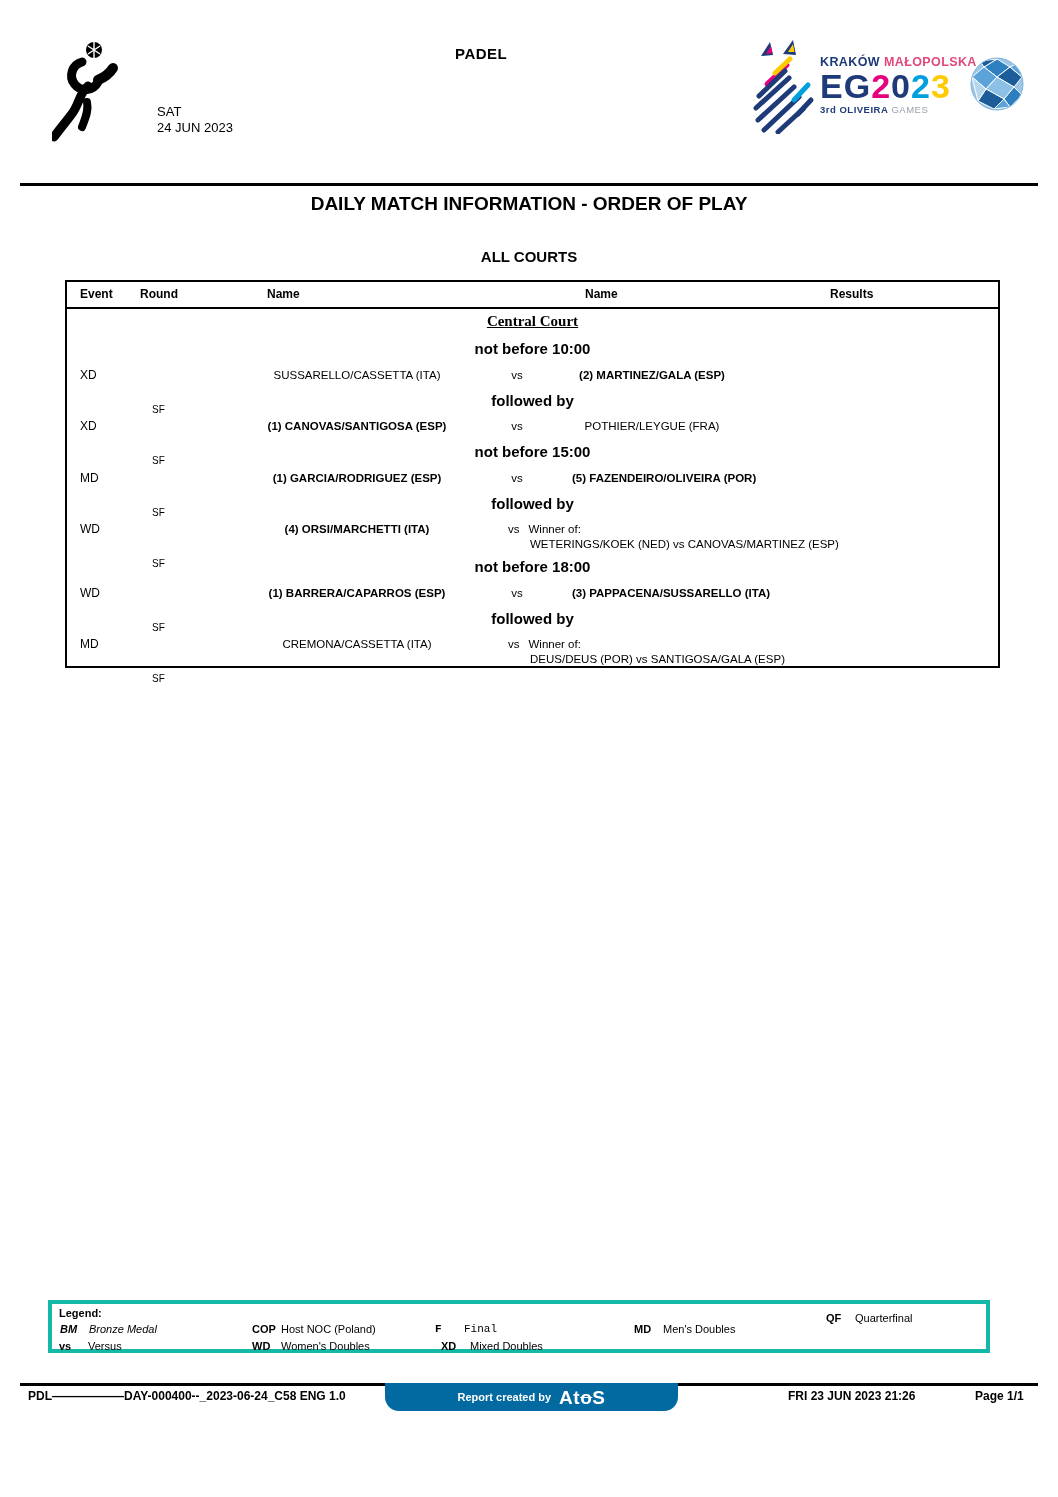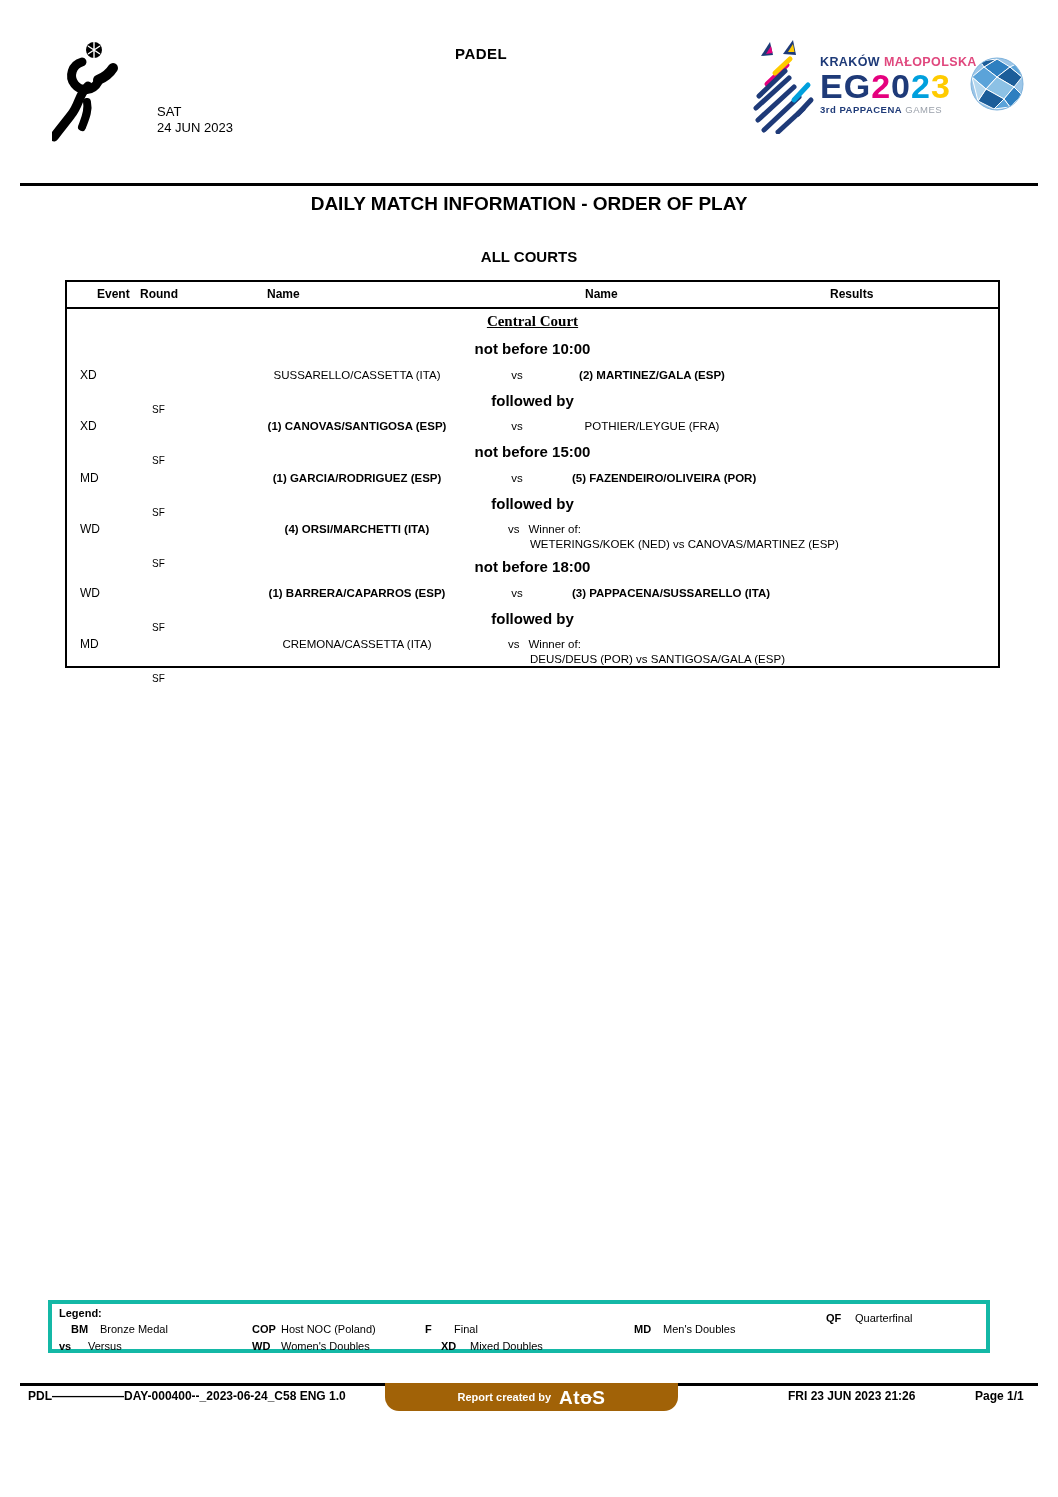--- a/index.html
+++ b/index.html
@@ -27,21 +27,21 @@
   .mosaic{left:970px;top:57px;width:54px;height:54px;}
 
   .top-rule{left:20px;top:183px;width:1018px;height:3px;background:#000;}
   .title{left:0;top:193px;width:1058px;text-align:center;font-size:19px;font-weight:bold;}
   .subtitle{left:0;top:248px;width:1058px;text-align:center;font-size:15px;font-weight:bold;}
 
   
   .oop-table{left:65px;top:280px;width:935px;height:388px;border:2px solid #000;box-sizing:border-box;}
   .thead{position:relative;height:25px;border-bottom:2px solid #000;font-size:12px;font-weight:bold;}
   .thead span{position:absolute;top:5px;}
-  .th-event{left:30px;text-align:center;} .th-round{left:73px;} .th-name1{left:200px;}
+  .th-event{left:13px;text-align:center;} .th-round{left:73px;} .th-name1{left:200px;}
   .th-name2{left:518px;} .th-results{left:763px;}
   .tbody{position:relative;padding-top:4px;}
   .trow{text-align:center;font-size:15px;font-weight:bold;line-height:17px;}
   .trow.court{height:27px;font-family:Liberation Serif, serif;}
   .trow.court span{text-decoration:underline;}
   .trow.session{height:26px;}
   .trow.separator{height:25px;}
   .match{display:grid;grid-template-columns:65px 120px 210px 110px 160px auto;
          height:26px;font-size:11.5px;line-height:15px;padding-top:2px;box-sizing:border-box;}
   .match.winner{grid-template-columns:65px 120px 210px auto;height:38px;}
@@ -56,21 +56,21 @@
 
   
   .legend{left:48px;top:1300px;width:942px;height:53px;border:4px solid #14b8a6;box-sizing:border-box;font-size:11px;}
   .legend-title{position:absolute;left:7px;top:3px;font-weight:bold;}
   .legend-entry{position:absolute;white-space:nowrap;}
   .l-abbr{font-weight:bold;display:inline-block;min-width:24px;margin-right:5px;}
 
   
   .footer-rule{left:20px;top:1383px;width:1018px;height:3px;background:#000;}
   .doc-code{left:28px;top:1389px;font-size:12px;font-weight:bold;white-space:nowrap;}
-  .atos-badge{left:385px;top:1383px;width:293px;height:28px;background:#a16207;
+  .atos-badge{left:385px;top:1383px;width:293px;height:28px;background:#0369a1;
               border-radius:0 0 14px 14px;display:flex;align-items:center;justify-content:center;gap:8px;color:#fff;}
   .report-label{font-size:11px;font-weight:bold;}
   .atos-brand{font-size:19px;font-weight:bold;letter-spacing:.5px;line-height:19px;}
   .atos-o{text-decoration:line-through;}
   .footer-datetime{left:788px;top:1389px;font-size:12px;font-weight:bold;}
   .footer-page{left:975px;top:1389px;font-size:12px;font-weight:bold;}
 </style>
 </head>
 <body>
 
@@ -113,21 +113,21 @@
   <div class="abs eg-text">
     <div class="eg-city-line">
       <span class="eg-city">KRAKÓW</span>
       <span class="eg-region">MAŁOPOLSKA</span>
     </div>
     <div class="eg-main">
       <span class="eg-eg">EG</span><span class="eg-d1">2</span><span class="eg-d2">0</span><span class="eg-d3">2</span><span class="eg-d4">3</span>
     </div>
     <div class="eg-sub">
       <span class="eg-ed">3rd</span>
-      <span class="eg-eur">PAPPACENA</span>
+      <span class="eg-eur">OLIVEIRA</span>
       <span class="eg-games">GAMES</span>
     </div>
   </div>
 
   <svg class="abs mosaic" viewBox="0 0 54 54" xmlns="http://www.w3.org/2000/svg">
     <defs>
         <clipPath id="mc">
           <circle cx="27" cy="27" r="26"></circle>
         </clipPath>
       </defs>
@@ -216,23 +216,23 @@
             <div class="line1"><span class="vs-l">vs</span><span class="w-label">Winner of:</span></div>
             <div class="line2">DEUS/DEUS (POR) vs SANTIGOSA/GALA (ESP)</div>
           </div>
         </div>
       </div>
   </div>
 
   <div class="abs legend">
     <div class="legend-title">Legend:</div>
     <div>
-        <div class="legend-entry" style="left: 19px; top: 19px;"><span class="l-abbr">BM</span><span class="l-desc">Bronze Medal</span></div>
+        <div class="legend-entry" style="left: 8px; top: 19px; font-style: italic;"><span class="l-abbr">BM</span><span class="l-desc">Bronze Medal</span></div>
         <div class="legend-entry" style="left: 200px; top: 19px;"><span class="l-abbr">COP</span><span class="l-desc">Host NOC (Poland)</span></div>
-        <div class="legend-entry" style="left: 373px; top: 19px;"><span class="l-abbr">F</span><span class="l-desc">Final</span></div>
+        <div class="legend-entry" style="left: 383px; top: 19px; font-family: Liberation Mono, monospace;"><span class="l-abbr">F</span><span class="l-desc">Final</span></div>
         <div class="legend-entry" style="left: 582px; top: 19px;"><span class="l-abbr">MD</span><span class="l-desc">Men's Doubles</span></div>
         <div class="legend-entry" style="left: 774px; top: 8px;"><span class="l-abbr">QF</span><span class="l-desc">Quarterfinal</span></div>
         <div class="legend-entry" style="left: 7px; top: 36px;"><span class="l-abbr">vs</span><span class="l-desc">Versus</span></div>
         <div class="legend-entry" style="left: 200px; top: 36px;"><span class="l-abbr">WD</span><span class="l-desc">Women's Doubles</span></div>
         <div class="legend-entry" style="left: 389px; top: 36px;"><span class="l-abbr">XD</span><span class="l-desc">Mixed Doubles</span></div>
       </div>
   </div>
 
   <div class="abs footer-rule"></div>
   <div class="abs doc-code">PDL——————DAY-000400--_2023-06-24_C58 ENG 1.0</div>

